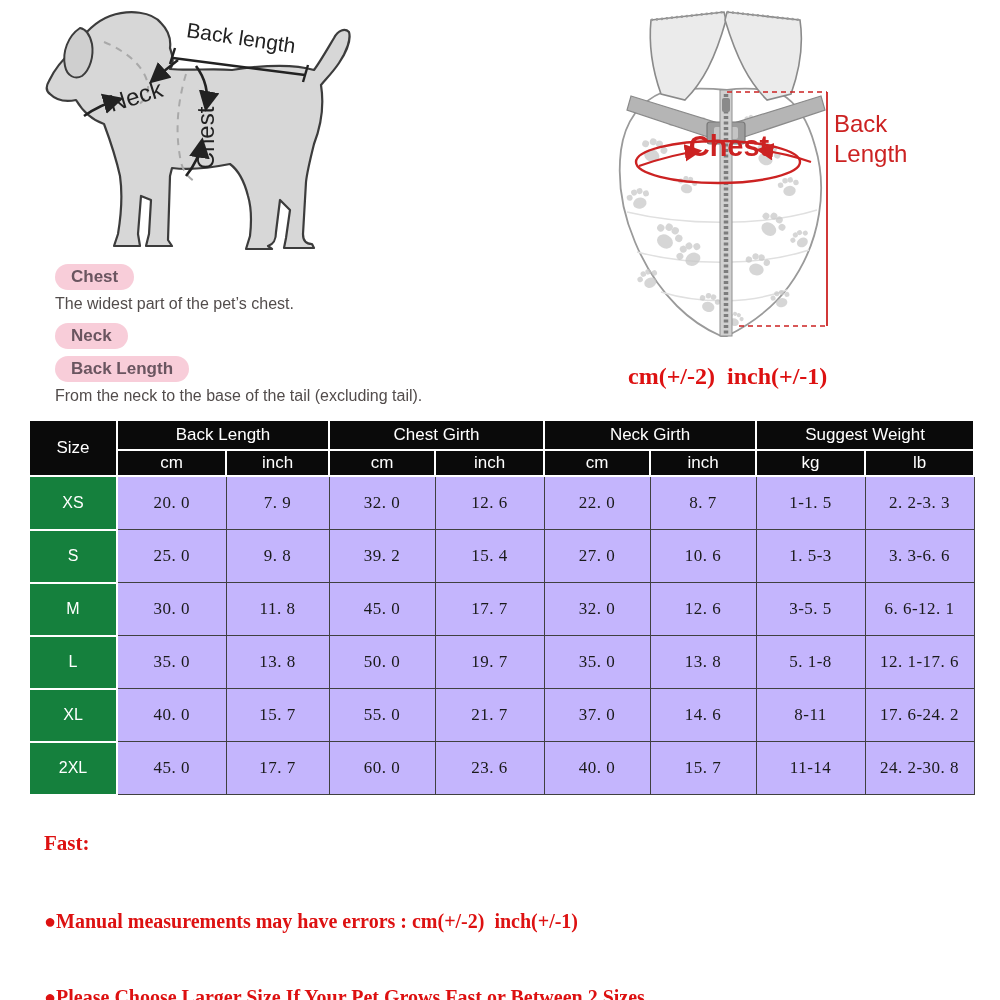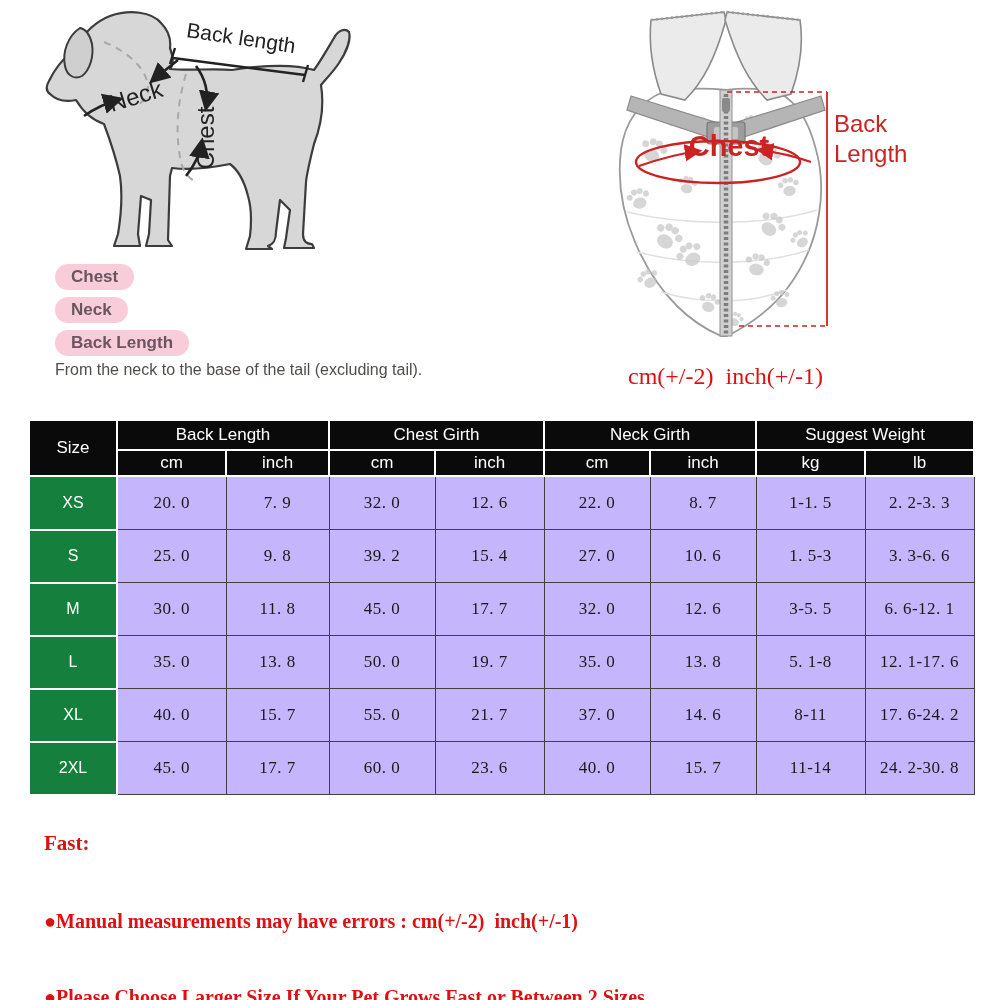--- a/index.html
+++ b/index.html
@@ -9,21 +9,21 @@
 
   
   .defs-block{left:55px;top:264px;width:480px;}
   .def-item{margin-bottom:7px;}
   .def-term{display:inline-block;background:#f8cdd9;color:#6a5560;font-weight:bold;
             font-size:17px;line-height:22px;padding:2px 16px;border-radius:13px;}
   .def-desc{font-size:16px;color:#524c4b;margin:4px 0 10px 0;line-height:19px;}
 
   
   .tolerance{left:628px;top:363px;color:#dd1111;font-family:"Liberation Serif",serif;
-             font-weight:normal;font-size:24px;white-space:pre-wrap;}
+             font-weight:bold;font-size:24px;white-space:pre-wrap;}
 
   
   table.size-table{left:28px;top:419px;border-collapse:collapse;table-layout:fixed;width:945px;}
   table.size-table th,table.size-table td{text-align:center;vertical-align:middle;padding:0;}
   .hc{background:#0a0a0a;color:#fff;font-weight:normal;font-size:17px;border:2px solid #fff;}
   thead tr.r1 .hc{height:28px;}
   thead tr.r2 .hc{height:24px;margin-left:23px;}
   .size-cell{background:#15803d;color:#fff;font-weight:normal;font-size:16px;border:2px solid #fff;}
   td.val{background:#c4b5fd;color:#1a1a1a;border:1px solid #404040;height:52px;
          font-family:"Liberation Serif",serif;font-size:17px;letter-spacing:.5px;white-space:pre;}
@@ -164,20 +164,21 @@
     </g>
     <text class="red-label" x="259" y="128" font-size="24">Back</text>
     <text class="red-label" x="259" y="158" font-size="24">Length</text>
   </svg>
 
   <div class="abs tolerance">cm(+/-2)  inch(+/-1)</div>
 
   <div class="abs defs-block">
     <div class="def-item">
       <span class="def-term">Chest</span>
+      <div class="def-desc">The widest part of the pet’s chest.</div>
     </div>
     <div class="def-item">
       <span class="def-term">Neck</span>
     </div>
     <div class="def-item">
       <span class="def-term">Back Length</span>
       <div class="def-desc">From the neck to the base of the tail (excluding tail).</div>
     </div>
   </div>
 

